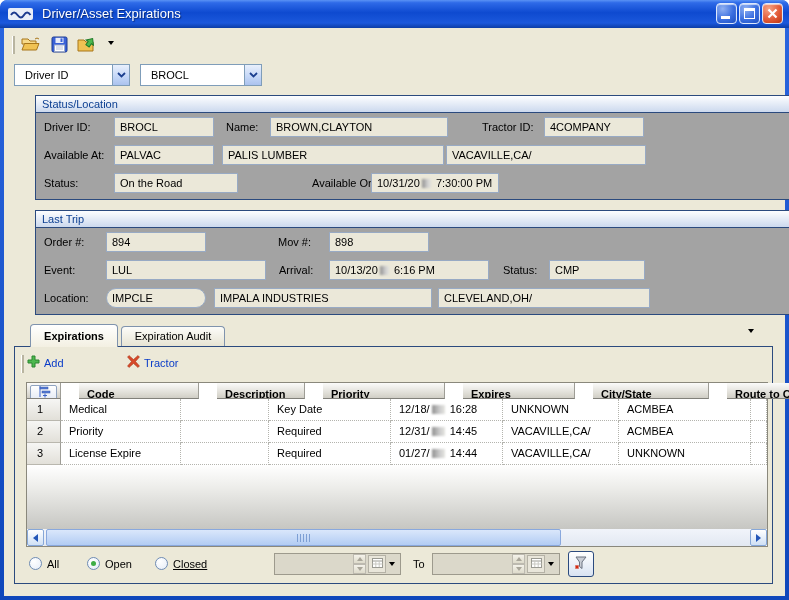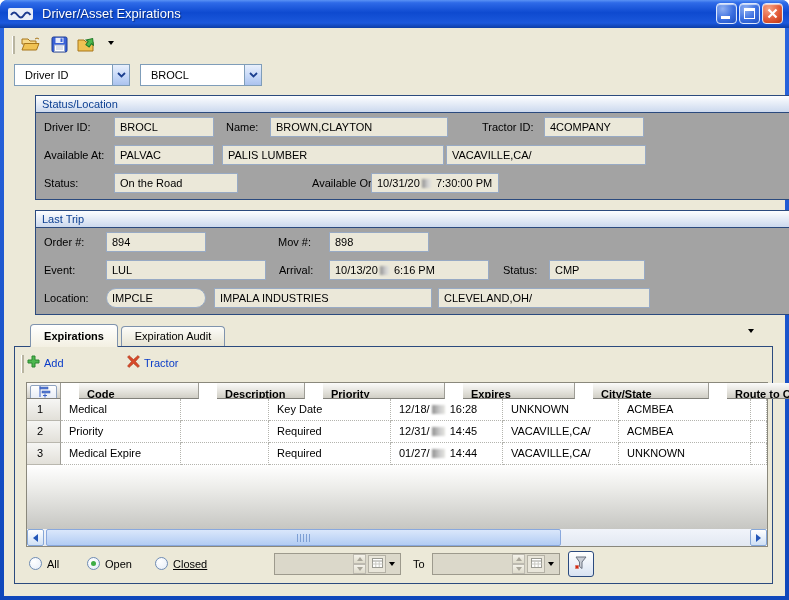--- a/index.html
+++ b/index.html
@@ -266,21 +266,21 @@
           <div class="gc w-desc"></div>
           <div class="gc w-pri">Required</div>
           <div class="gc w-exp"><span>12/31/</span><span class="redact"></span><span> 14:45</span></div>
           <div class="gc w-city">VACAVILLE,CA/</div>
           <div class="gc w-route">ACMBEA</div>
           <div class="gc w-con"></div>
         </div>
 
         <div class="grow">
           <div class="gnum">3</div>
-          <div class="gc w-code">Medical Expire</div>
+          <div class="gc w-code">License Expire</div>
           <div class="gc w-desc"></div>
           <div class="gc w-pri">Required</div>
           <div class="gc w-exp"><span>01/27/</span><span class="redact"></span><span> 14:44</span></div>
           <div class="gc w-city">VACAVILLE,CA/</div>
           <div class="gc w-route">UNKNOWN</div>
           <div class="gc w-con"></div>
         </div>
 
         <div class="gempty"></div>
 

